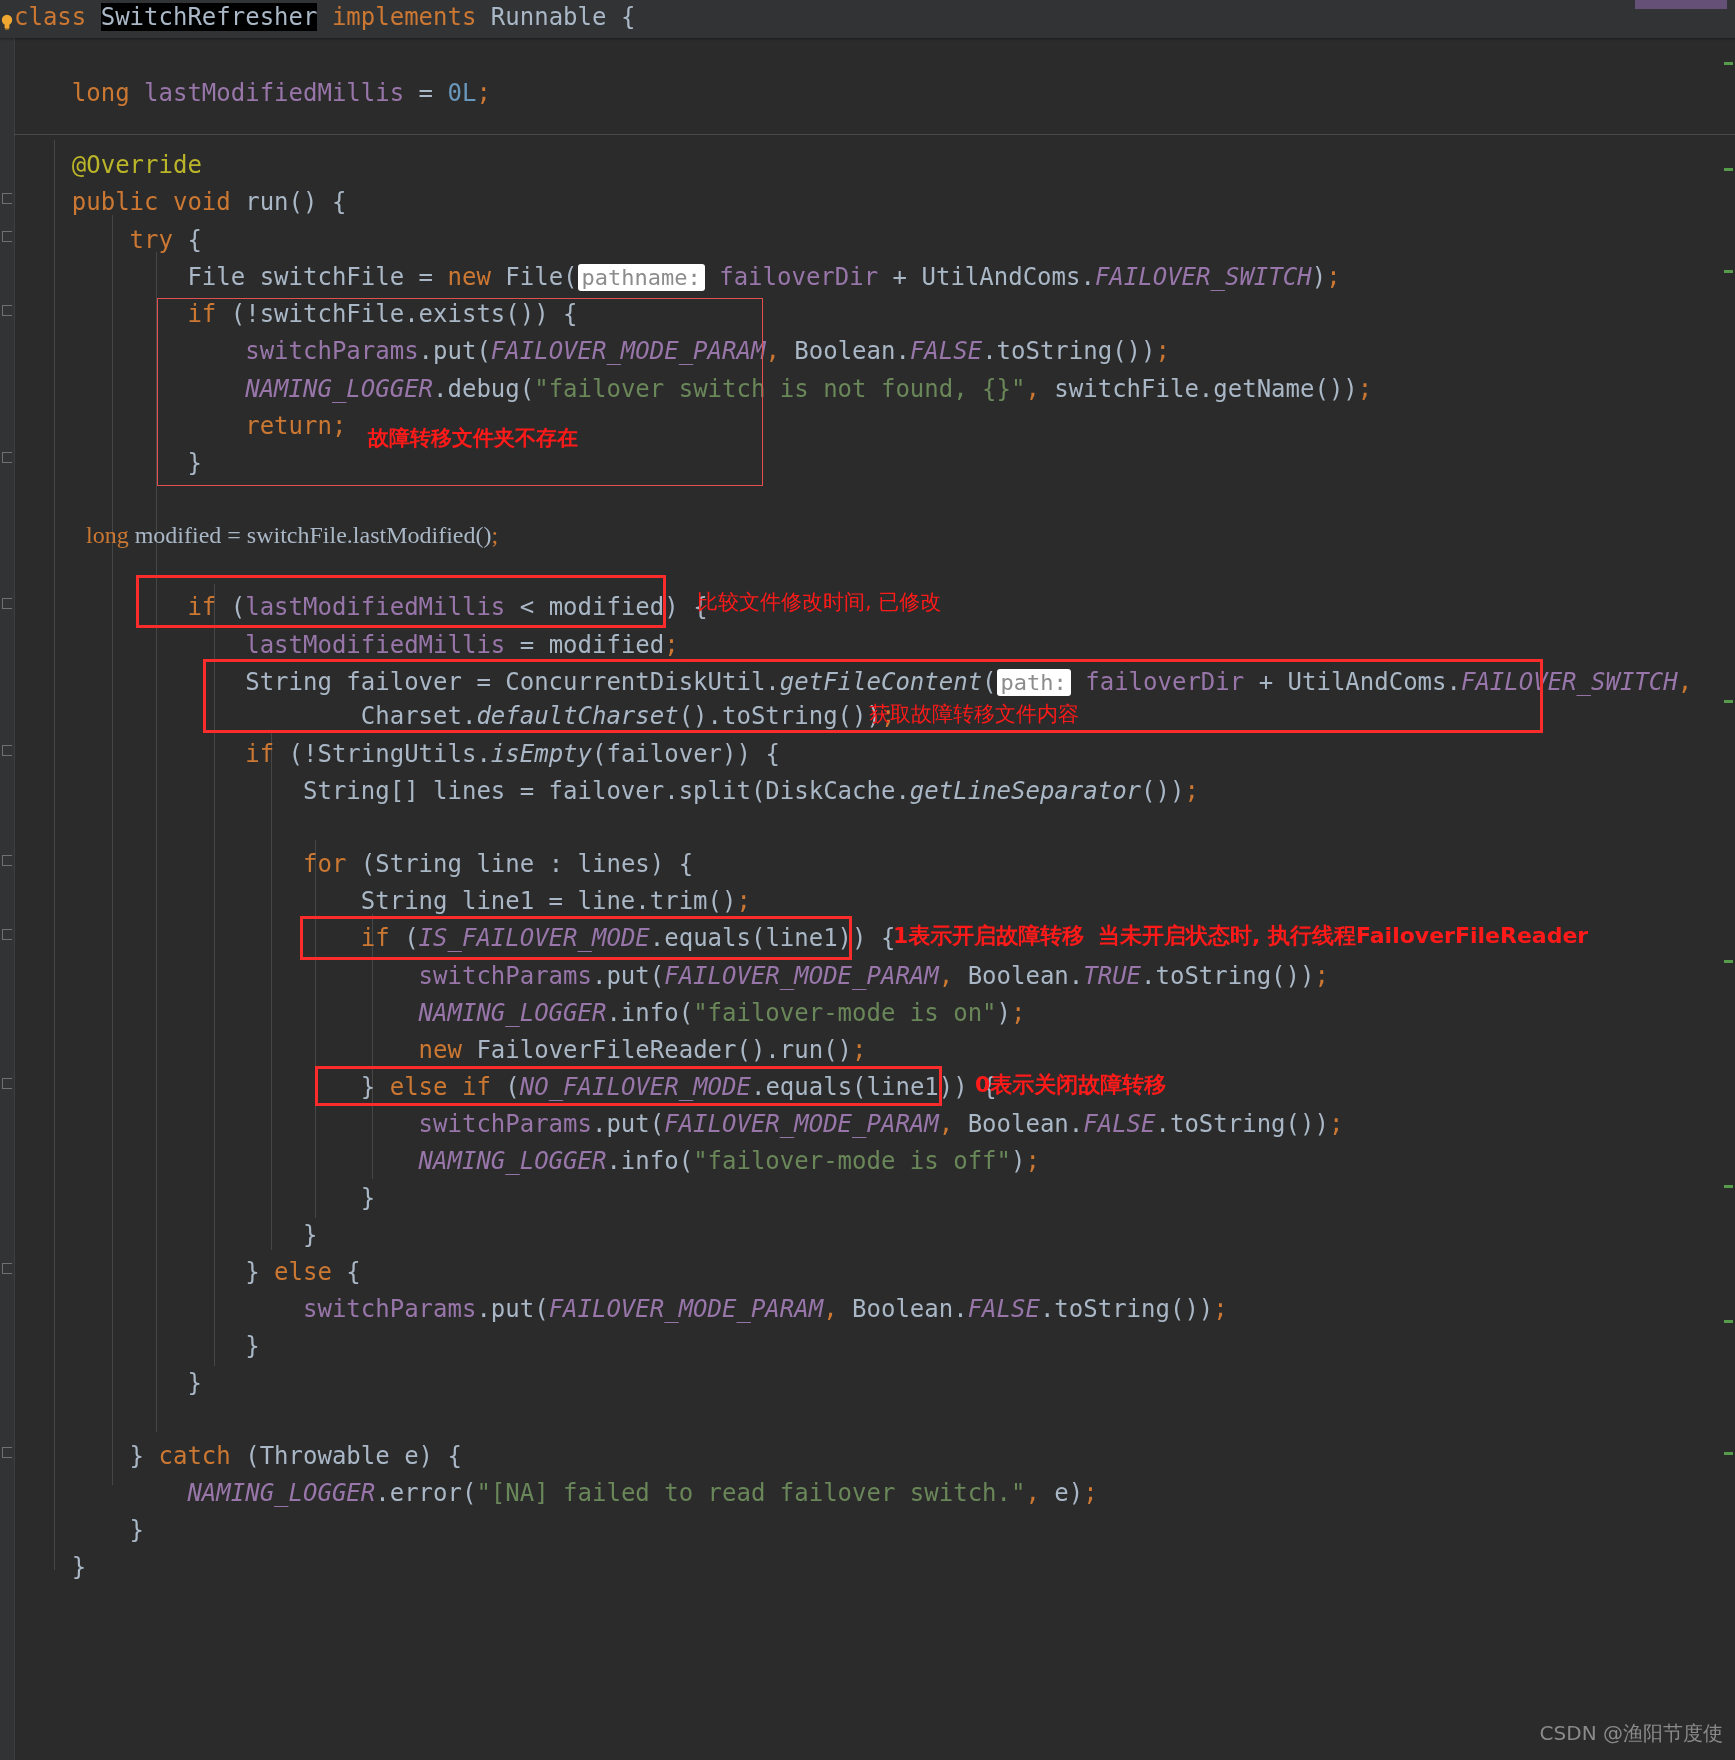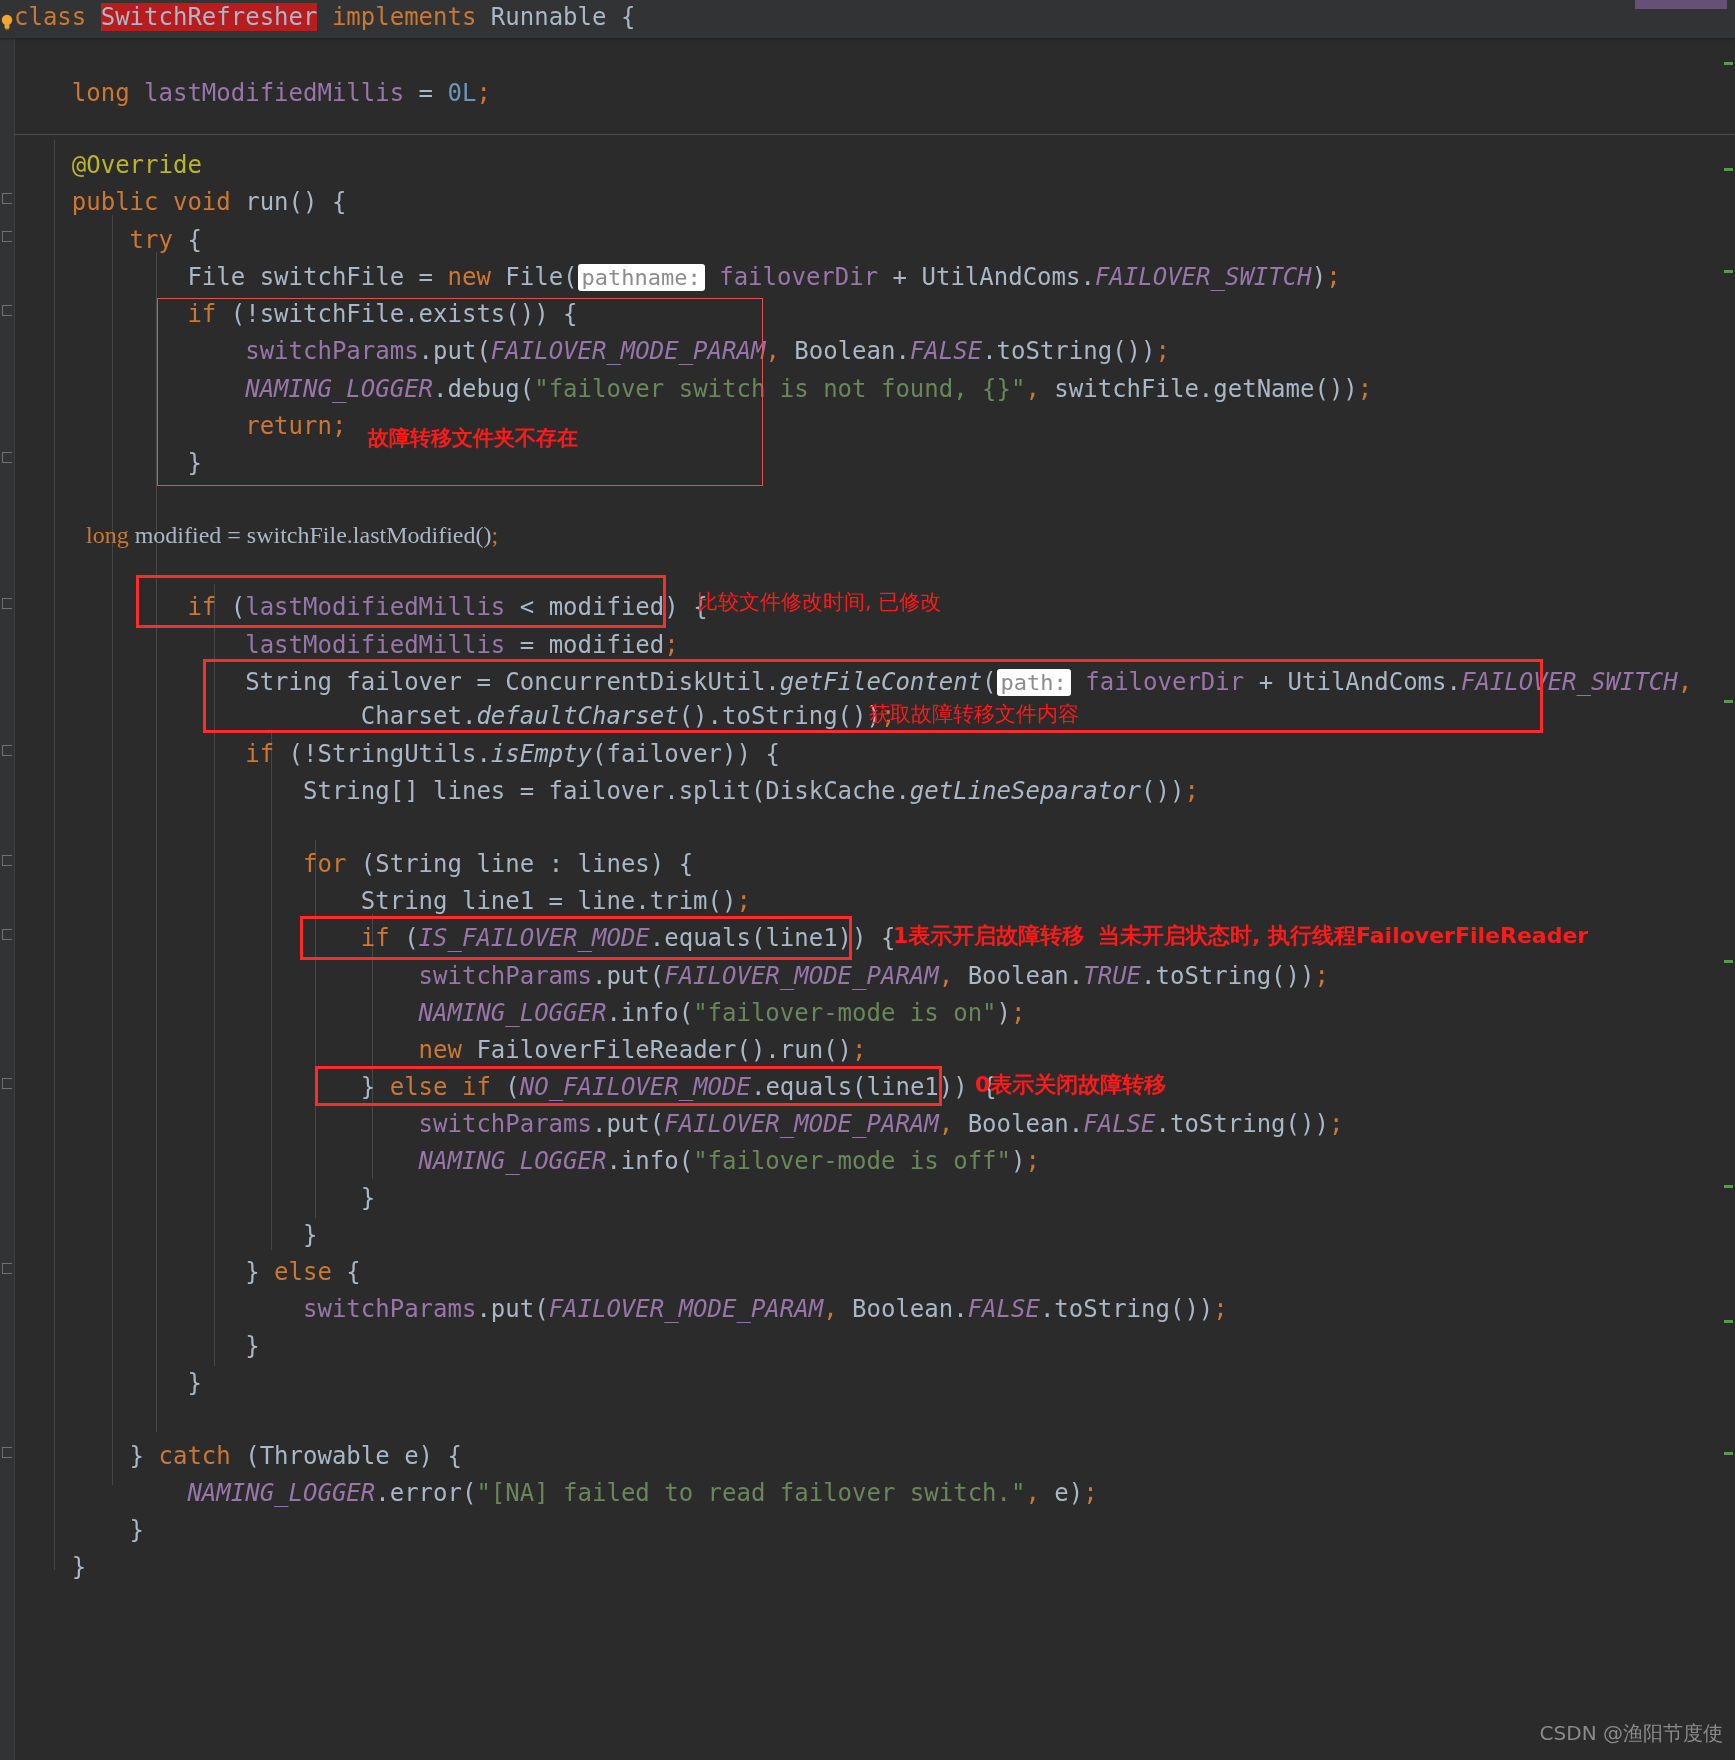--- a/index.html
+++ b/index.html
@@ -98,21 +98,21 @@
   .kw       { color: #cc7832; }            
   .def      { color: #a9b7c6; }            
   .field    { color: #9876aa; }            
   .sfield   { color: #9876aa; font-style: italic; }  
   .smeth    { color: #a9b7c6; font-style: italic; }  
   .str      { color: #6a8759; }            
   .num      { color: #6897bb; }            
   .anno     { color: #bbb529; }
   .semi     { color: #cc7832; }
   .classname-hl {
-    background: #b91c1c;
+    background: #000000;
     color: #a9b7c6;
   }
 
   
   .hint {
     background: #ffffff;
     color: #8c8c8c;
     border-radius: 3px;
     padding: 1px 4px;
     font-size: 22px;

